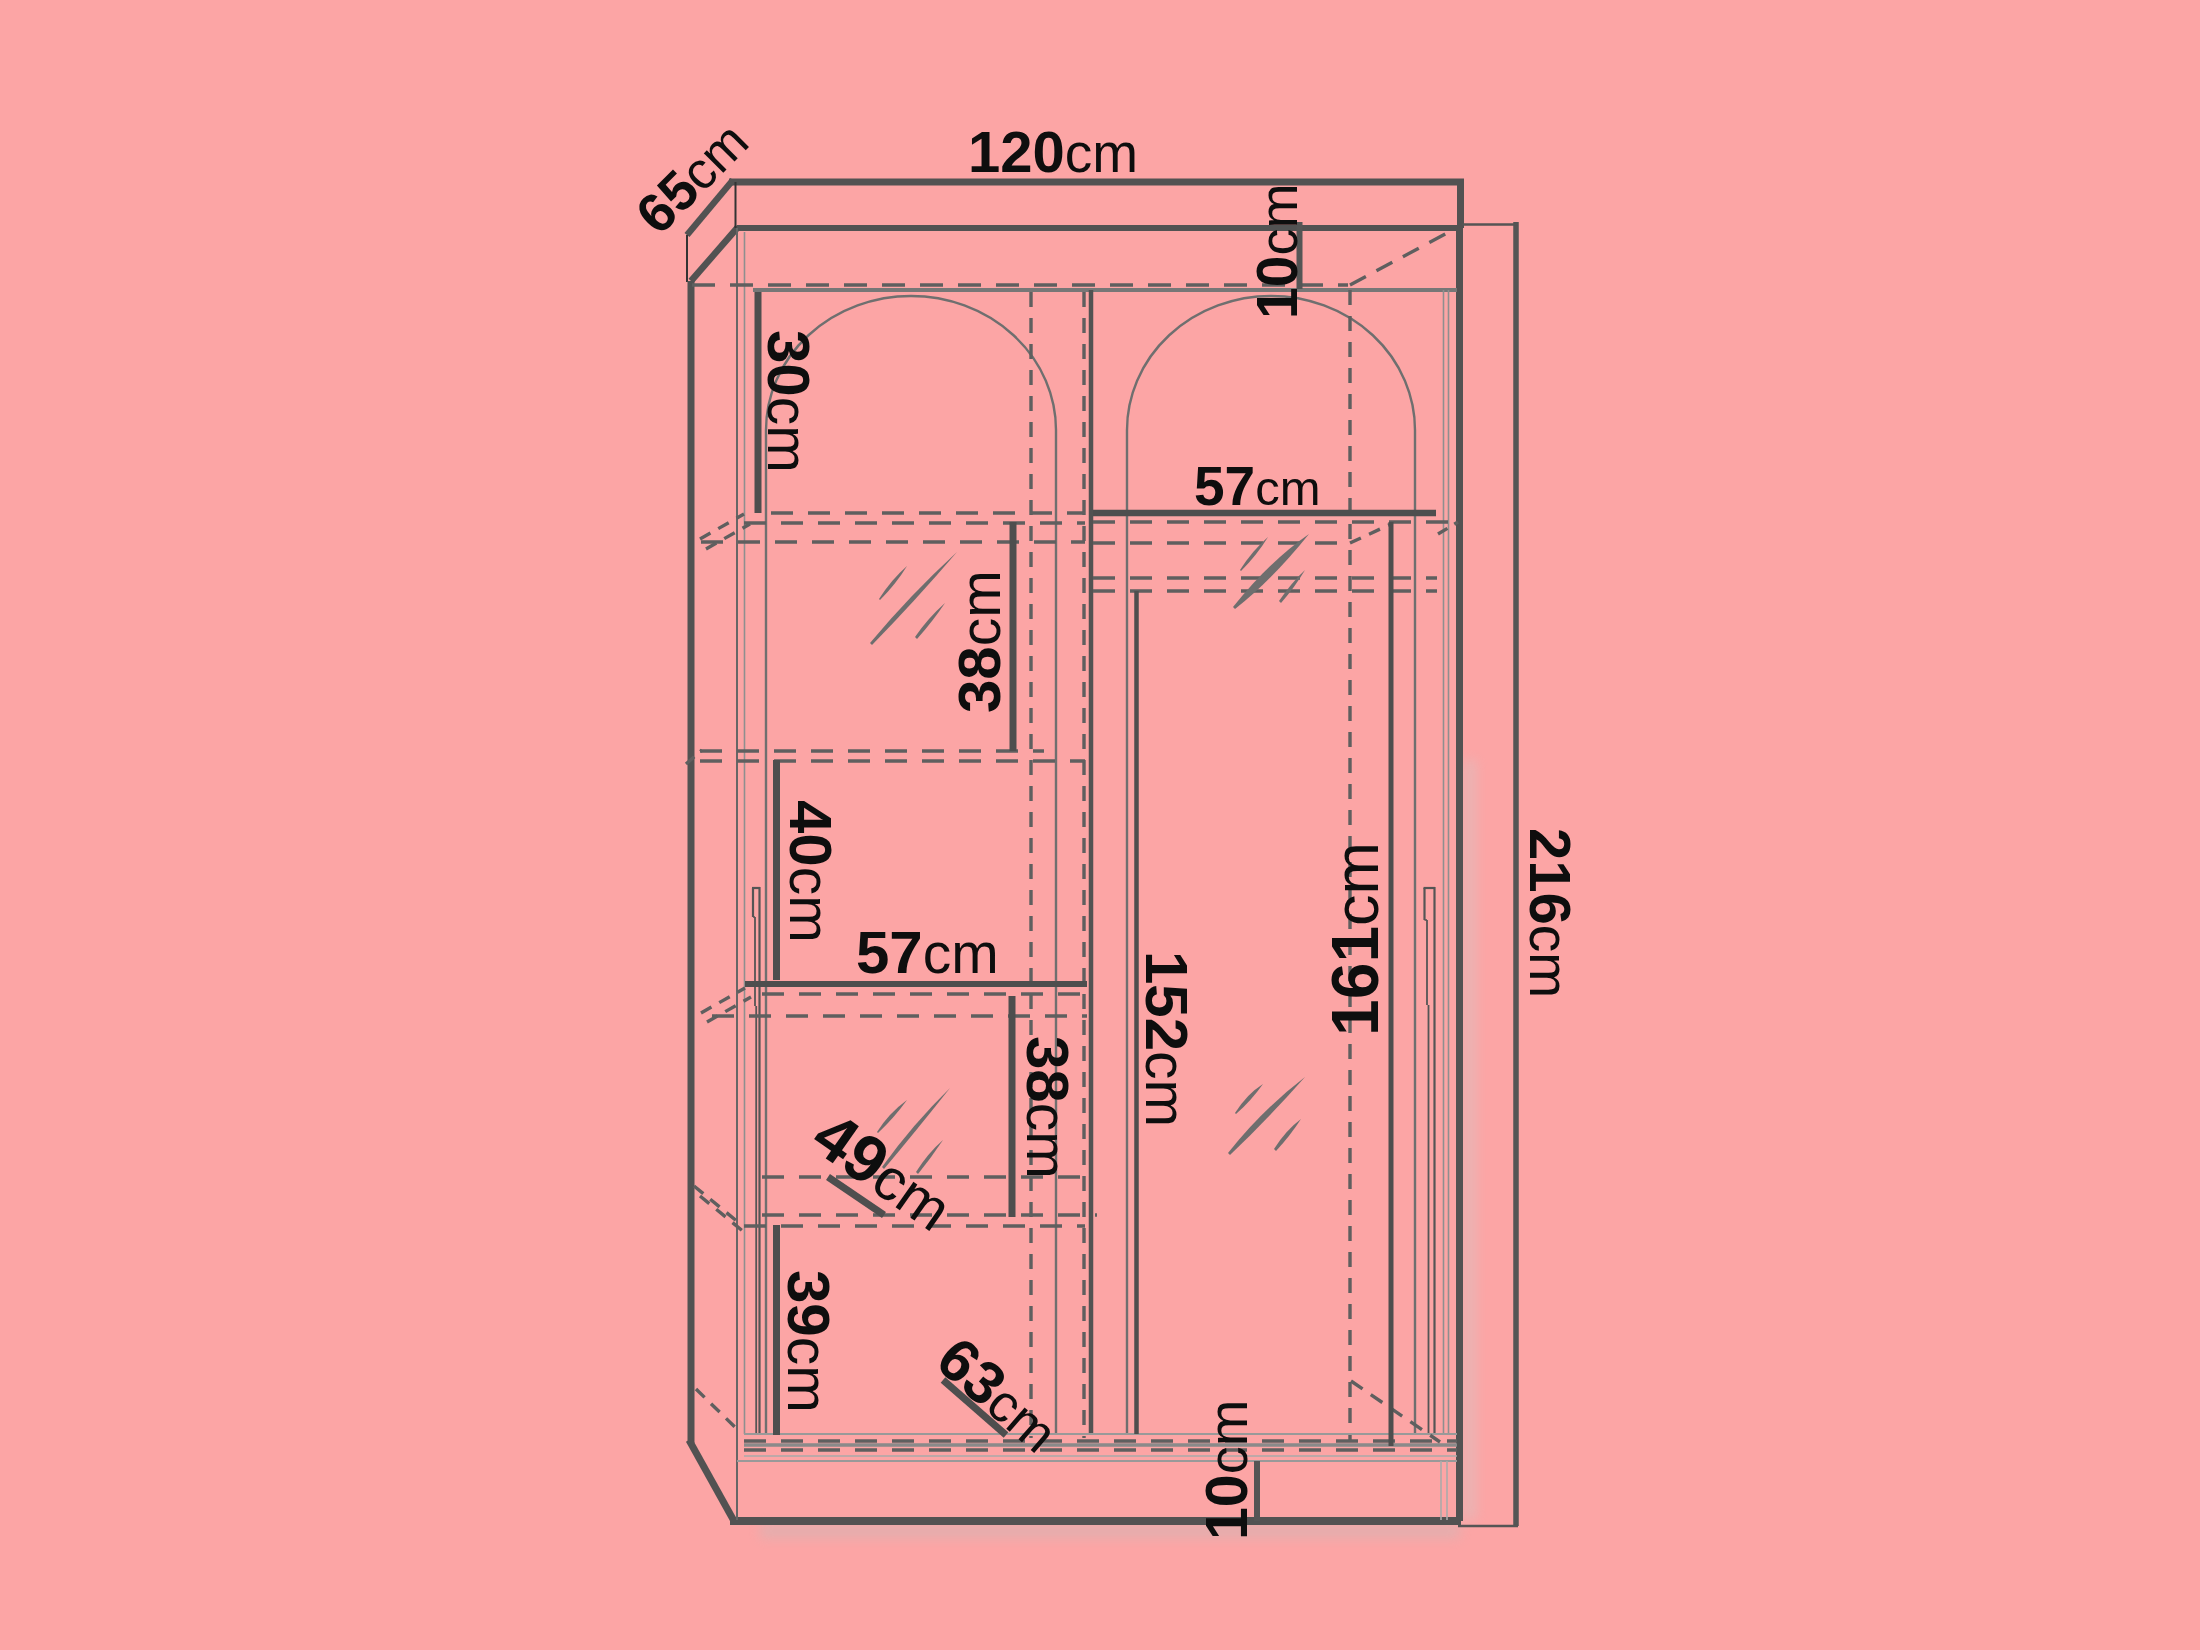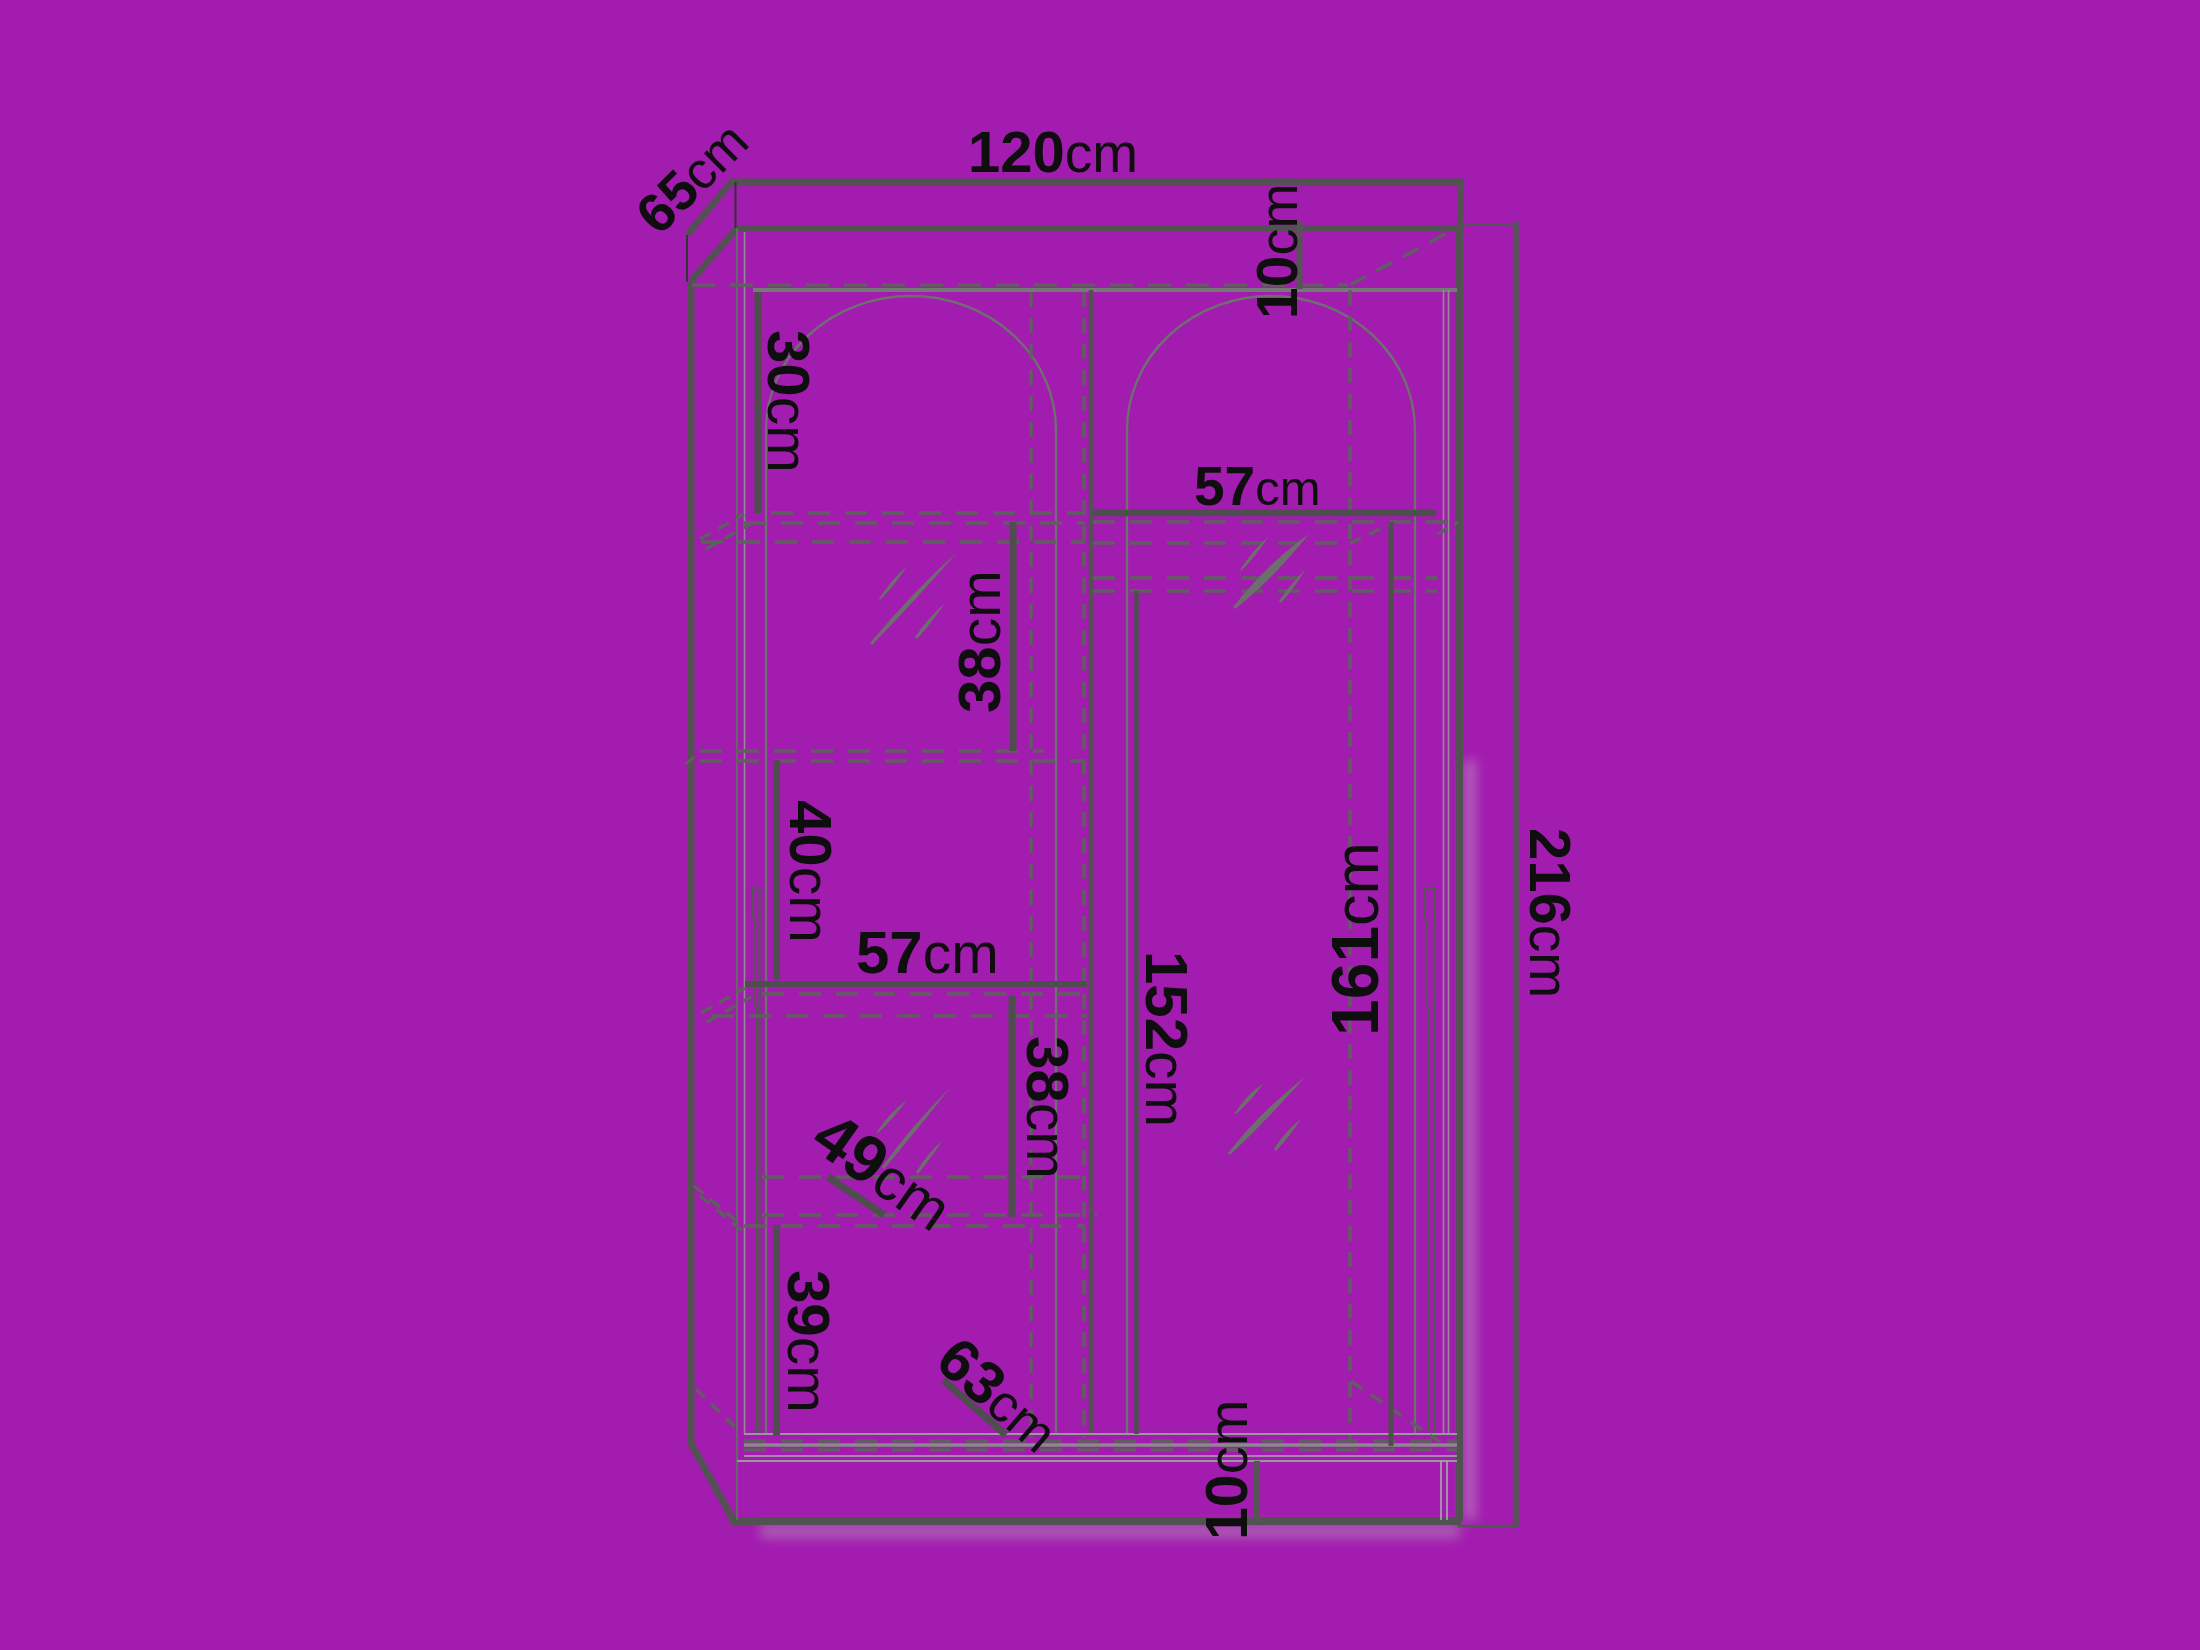--- a/index.html
+++ b/index.html
@@ -1,16 +1,16 @@
 <!DOCTYPE html>
 <html><head>
 <meta charset="utf-8">
 <style>
   html,body{margin:0;padding:0;background:#ffffff;}
-  .page{width:2200px;height:1650px;position:relative;background:#a21caf;overflow:hidden;}
+  .page{width:2200px;height:1650px;position:relative;background:#fca5a5;overflow:hidden;}
   svg{position:absolute;left:0;top:0;}
   text{font-family:"Liberation Sans",sans-serif;fill:#0e0e0e;}
   .num{font-weight:bold;}
 </style>
 </head>
 <body>
 <div class="page">
 <svg width="2200" height="1650" viewBox="0 0 2200 1650">
 <defs>
   <filter id="soft" x="-50%" y="-50%" width="200%" height="200%">

